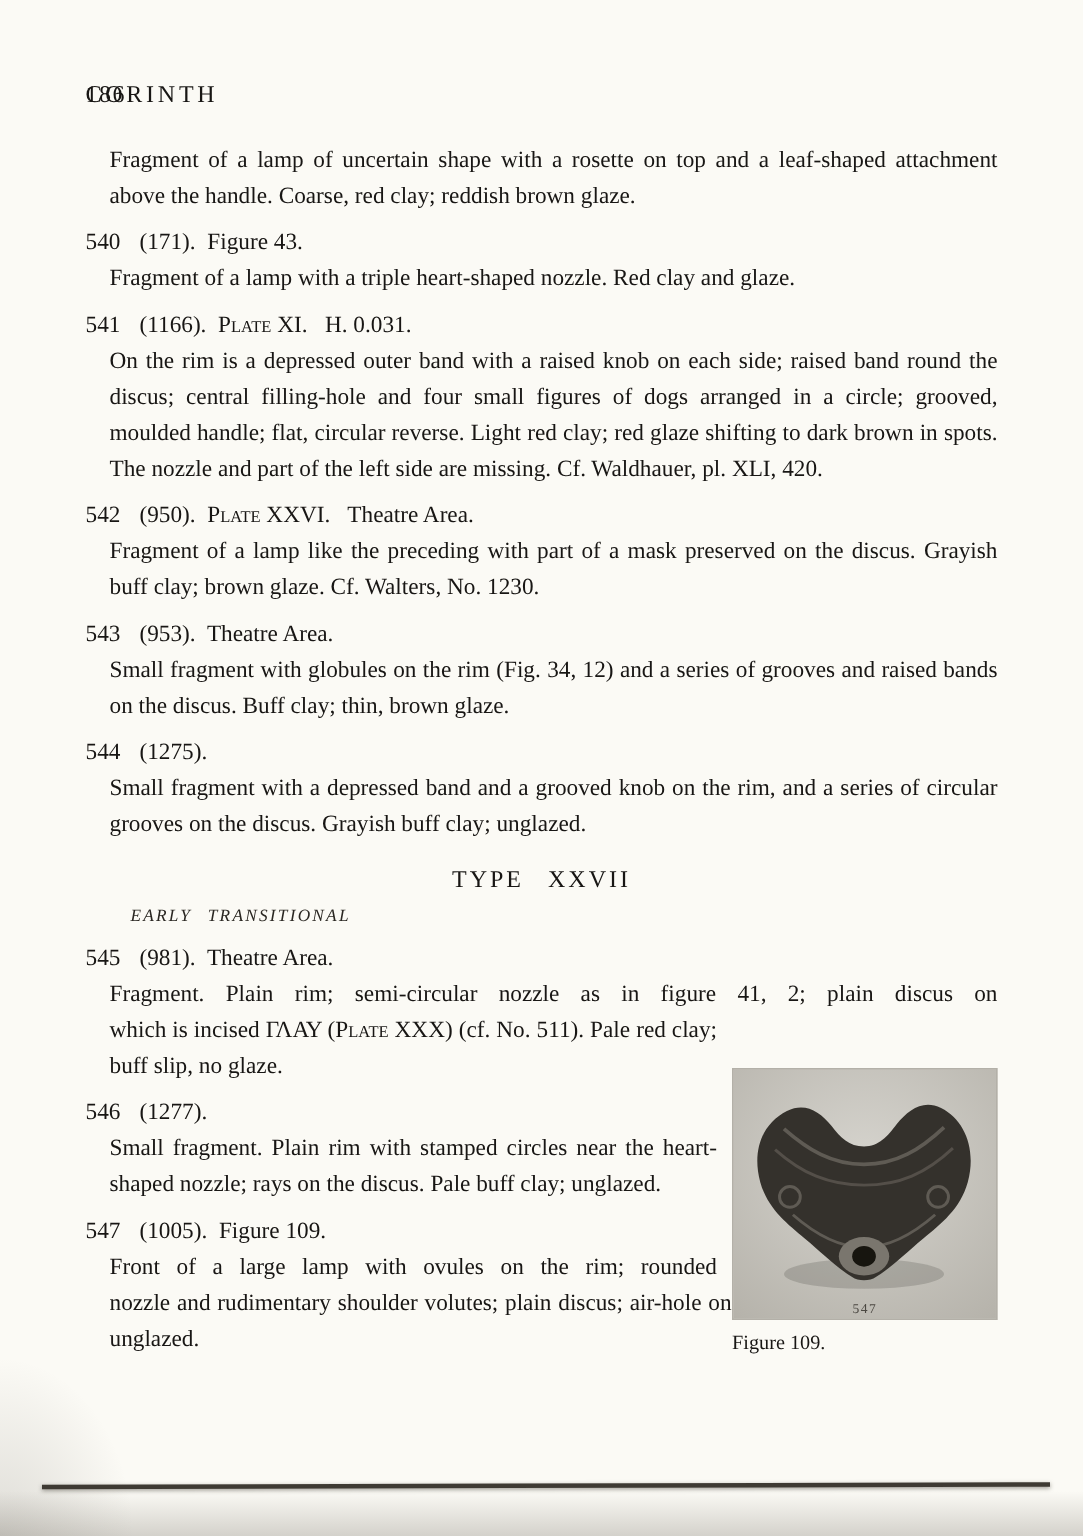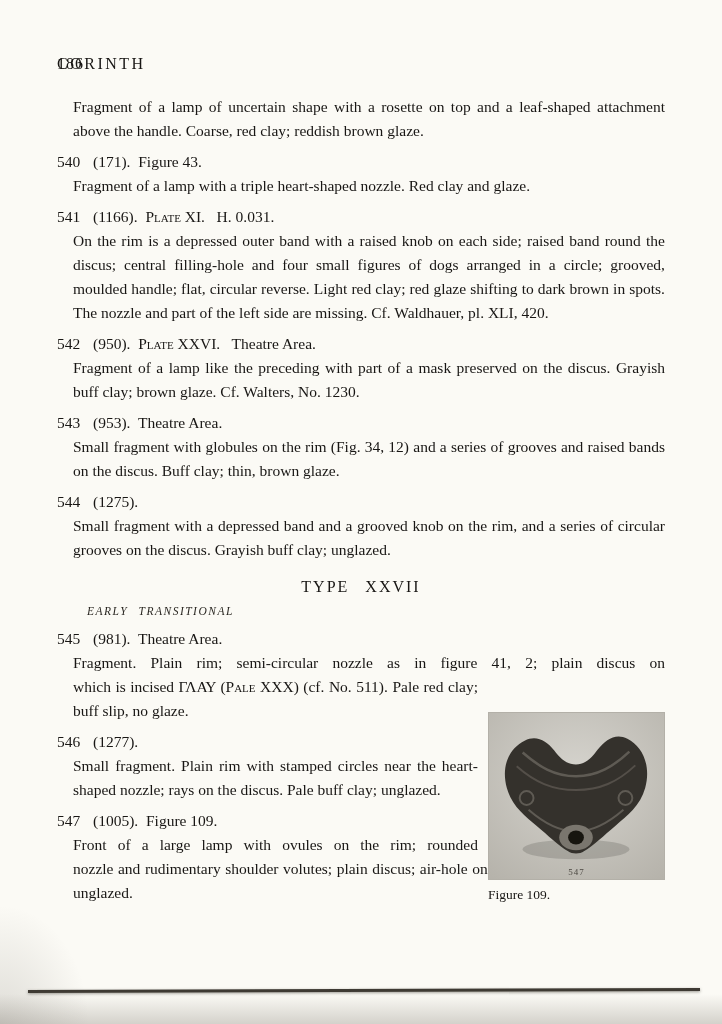--- a/index.html
+++ b/index.html
@@ -72,21 +72,21 @@
 
   <div class="section">
     <div class="section-title">TYPE XXVII</div>
     <div class="section-sub">EARLY TRANSITIONAL</div>
   </div>
 
   <div>
       <div class="entry">
         <div class="hline"><span class="num">545</span><span>(981).  Theatre Area.</span></div>
         <div class="bpara fill"><span>Fragment. Plain rim; semi-circular nozzle as in figure 41, 2; plain discus on</span></div>
-        <div class="bpara narrow"><span>which is incised ΓΛΑΥ (</span><span class="sc">Pale XXX</span><span>) (cf. No. 511). Pale red clay; buff slip, no glaze.</span></div>
+        <div class="bpara narrow"><span>which is incised ΓΛΑΥ (</span><span class="sc">Plate XXX</span><span>) (cf. No. 511). Pale red clay; buff slip, no glaze.</span></div>
       </div>
       <div class="entry">
         <div class="hline"><span class="num">546</span><span>(1277).</span></div>
         <div class="bpara narrow"><span>Small fragment. Plain rim with stamped circles near the heart-shaped nozzle; rays on the discus. Pale buff clay; unglazed.</span></div>
       </div>
       <div class="entry">
         <div class="hline"><span class="num">547</span><span>(1005).  Figure 109.</span></div>
         <div class="bpara narrow fill"><span>Front of a large lamp with ovules on the rim; rounded</span></div>
         <div class="bpara"><span>nozzle and rudimentary shoulder volutes; plain discus; air-hole on the neck. Porous, buff clay; unglazed.</span></div>
       </div>

